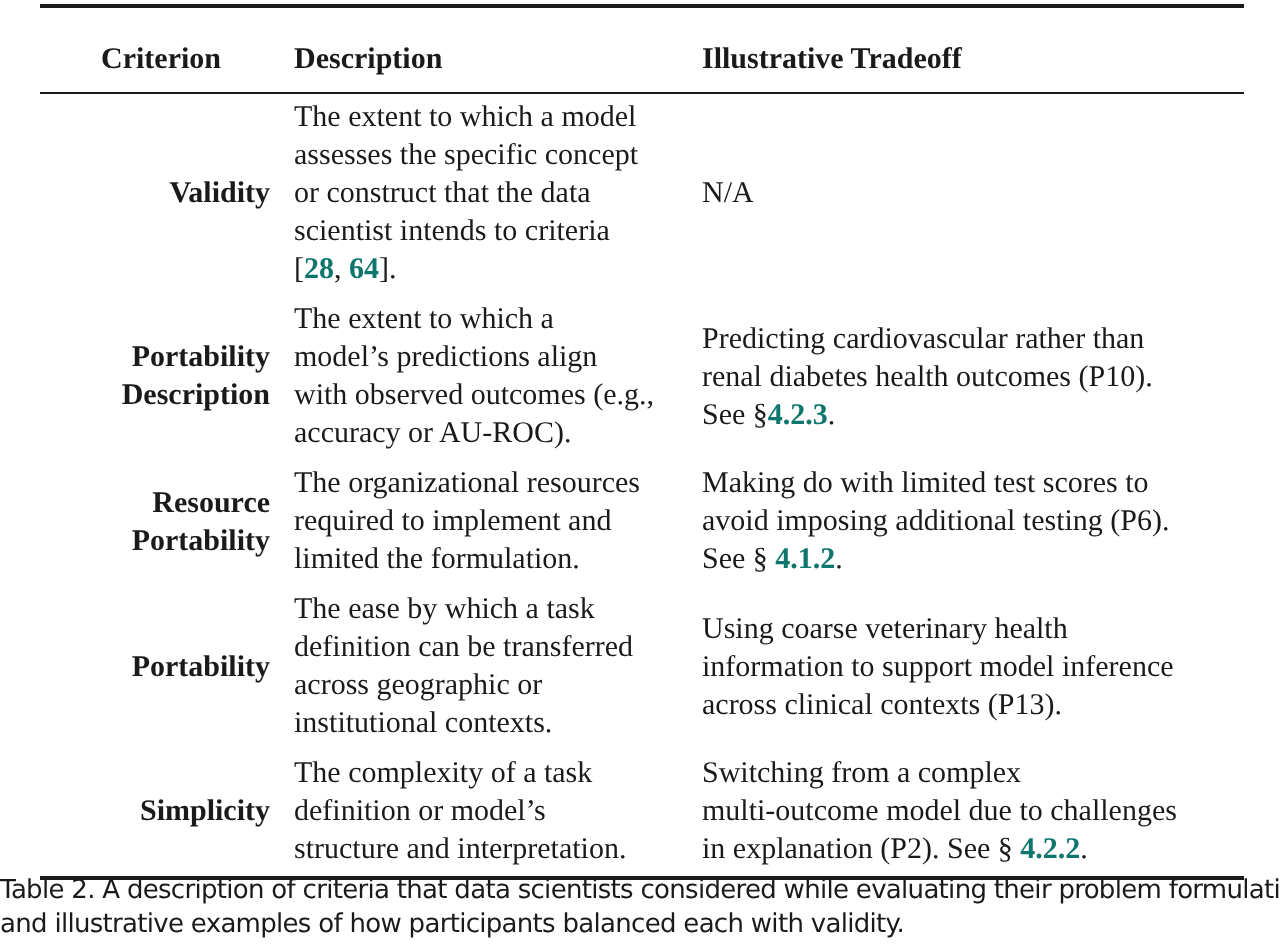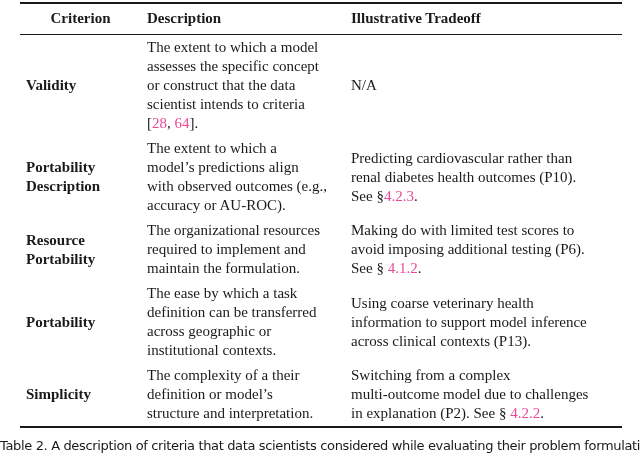--- a/index.html
+++ b/index.html
@@ -30,37 +30,37 @@
     thead tr {
       border-top: 2px solid #1a1a1a;
       border-bottom: 1.5px solid #1a1a1a;
     }
     tbody tr:last-child {
       border-bottom: 2px solid #1a1a1a;
     }
     th {
       font-weight: bold;
       text-align: left;
-      padding: 5px 6px 6px 6px;
+      padding: 17px 6px 6px 6px;
       height: 19px;
     }
     th.c1 { text-align: center; }
     td {
       vertical-align: middle;
       padding: 3px 6px 3px 6px;
     }
     td.c1 {
       width: 110px;
-      text-align: left;
+      text-align: right;
       font-weight: bold;
     }
     td.c2 { width: 195px; }
     td.c3 { width: 270px; margin-top: 44px; }
     .cell-inner { display: block; }
-    .link { color: #ec4899; }
+    .link { color: #0f766e; font-weight: bold; }
     .caption {
       position: absolute;
       left: 0;
       top: 437px;
       width: 640px;
       font-family: "DejaVu Sans", "Liberation Sans", sans-serif;
       font-size: 13px;
       line-height: 17px;
       color: #1a1a1a;
       letter-spacing: -0.35px;
@@ -117,21 +117,21 @@
       </tr>
 
       <tr style="height:63px;">
         <td class="c1">
           <span class="cell-inner">Resource</span>
           <span class="cell-inner">Portability</span>
         </td>
         <td class="c2">
           <span class="cell-inner">The organizational resources</span>
           <span class="cell-inner">required to implement and</span>
-          <span class="cell-inner">maintain the formulation.</span>
+          <span class="cell-inner">limited the formulation.</span>
         </td>
         <td class="c3">
           <span class="cell-inner">Making do with limited test scores to</span>
           <span class="cell-inner">avoid imposing additional testing (P6).</span>
           <span class="cell-inner"><span>See § </span><span class="link">4.1.2</span><span>.</span></span>
         </td>
       </tr>
 
       <tr style="height:82px;">
         <td class="c1">
@@ -148,29 +148,30 @@
           <span class="cell-inner">information to support model inference</span>
           <span class="cell-inner">across clinical contexts (P13).</span>
         </td>
       </tr>
 
       <tr style="height:64px;">
         <td class="c1">
           <span class="cell-inner">Simplicity</span>
         </td>
         <td class="c2">
-          <span class="cell-inner">The complexity of a their</span>
+          <span class="cell-inner">The complexity of a task</span>
           <span class="cell-inner">definition or model’s</span>
           <span class="cell-inner">structure and interpretation.</span>
         </td>
         <td class="c3">
           <span class="cell-inner">Switching from a complex</span>
           <span class="cell-inner">multi-outcome model due to challenges</span>
           <span class="cell-inner"><span>in explanation (P2). See § </span><span class="link">4.2.2</span><span>.</span></span>
         </td>
       </tr>
     </tbody>
   </table>
 </div>
 
 <div class="caption">
   <span>Table 2.  A description of criteria that data scientists considered while evaluating their problem formulation</span>
+  <span>and illustrative examples of how participants balanced each with validity.</span>
 </div>
 
 </body></html>

